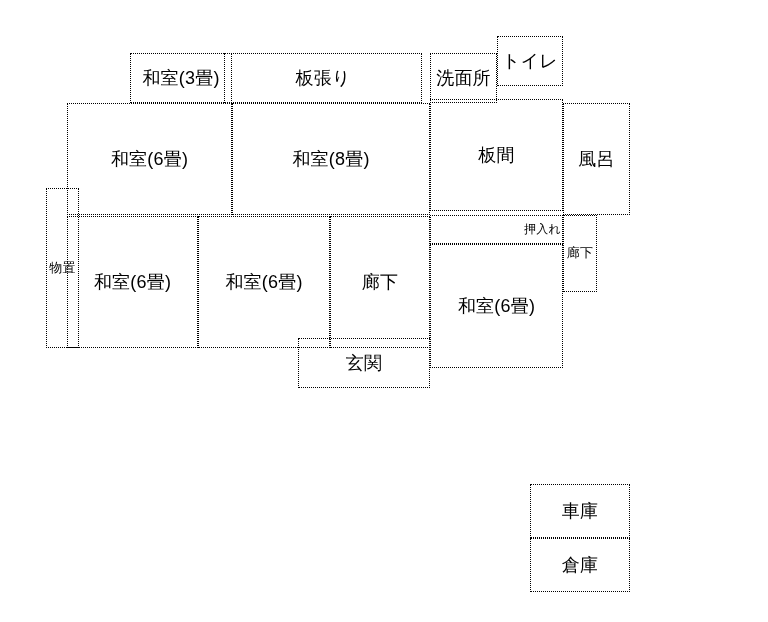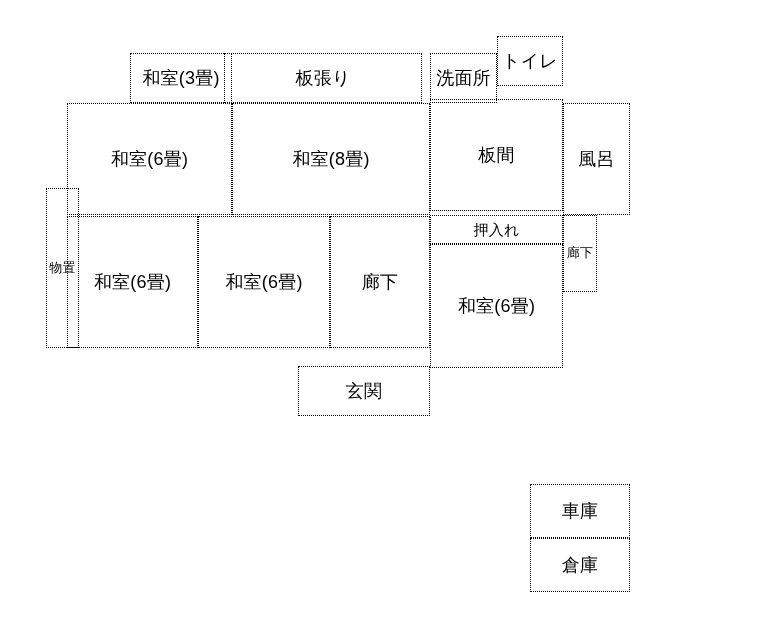--- a/index.html
+++ b/index.html
@@ -33,21 +33,21 @@
     line-height: 1.15;
     letter-spacing: 0.2px;
     white-space: nowrap;
   }
   .room .label {
     display: block;
     padding: 0 1px;
   }
   
   .room.narrow { font-size: 13px; }
-  .room.small  { font-size: 15px; }
+  .room.small  { font-size: 12px; justify-content: flex-end; }
 </style>
 </head>
 <body>
 
 <div id="floorplan">
     <div class="room" style="left: 130px; top: 53px; width: 102px; height: 50px;">
       <span class="label">和室(3畳)</span>
     </div>
     <div class="room" style="left: 224px; top: 53px; width: 198px; height: 50px;">
       <span class="label">板張り</span>
@@ -84,21 +84,21 @@
     </div>
     <div class="room" style="left: 198px; top: 216px; width: 132px; height: 132px;">
       <span class="label">和室(6畳)</span>
     </div>
     <div class="room" style="left: 330px; top: 216px; width: 100px; height: 132px;">
       <span class="label">廊下</span>
     </div>
     <div class="room" style="left: 430px; top: 244px; width: 133px; height: 124px;">
       <span class="label">和室(6畳)</span>
     </div>
-    <div class="room" style="left: 298px; top: 366px; width: 132px; height: 50px; text-align: right;">
+    <div class="room" style="left: 298px; top: 338px; width: 132px; height: 50px; text-align: right;">
       <span class="label">玄関</span>
     </div>
     <div class="room" style="left: 530px; top: 484px; width: 100px; height: 54px;">
       <span class="label">車庫</span>
     </div>
     <div class="room" style="left: 530px; top: 538px; width: 100px; height: 54px;">
       <span class="label">倉庫</span>
     </div>
   </div>
 

